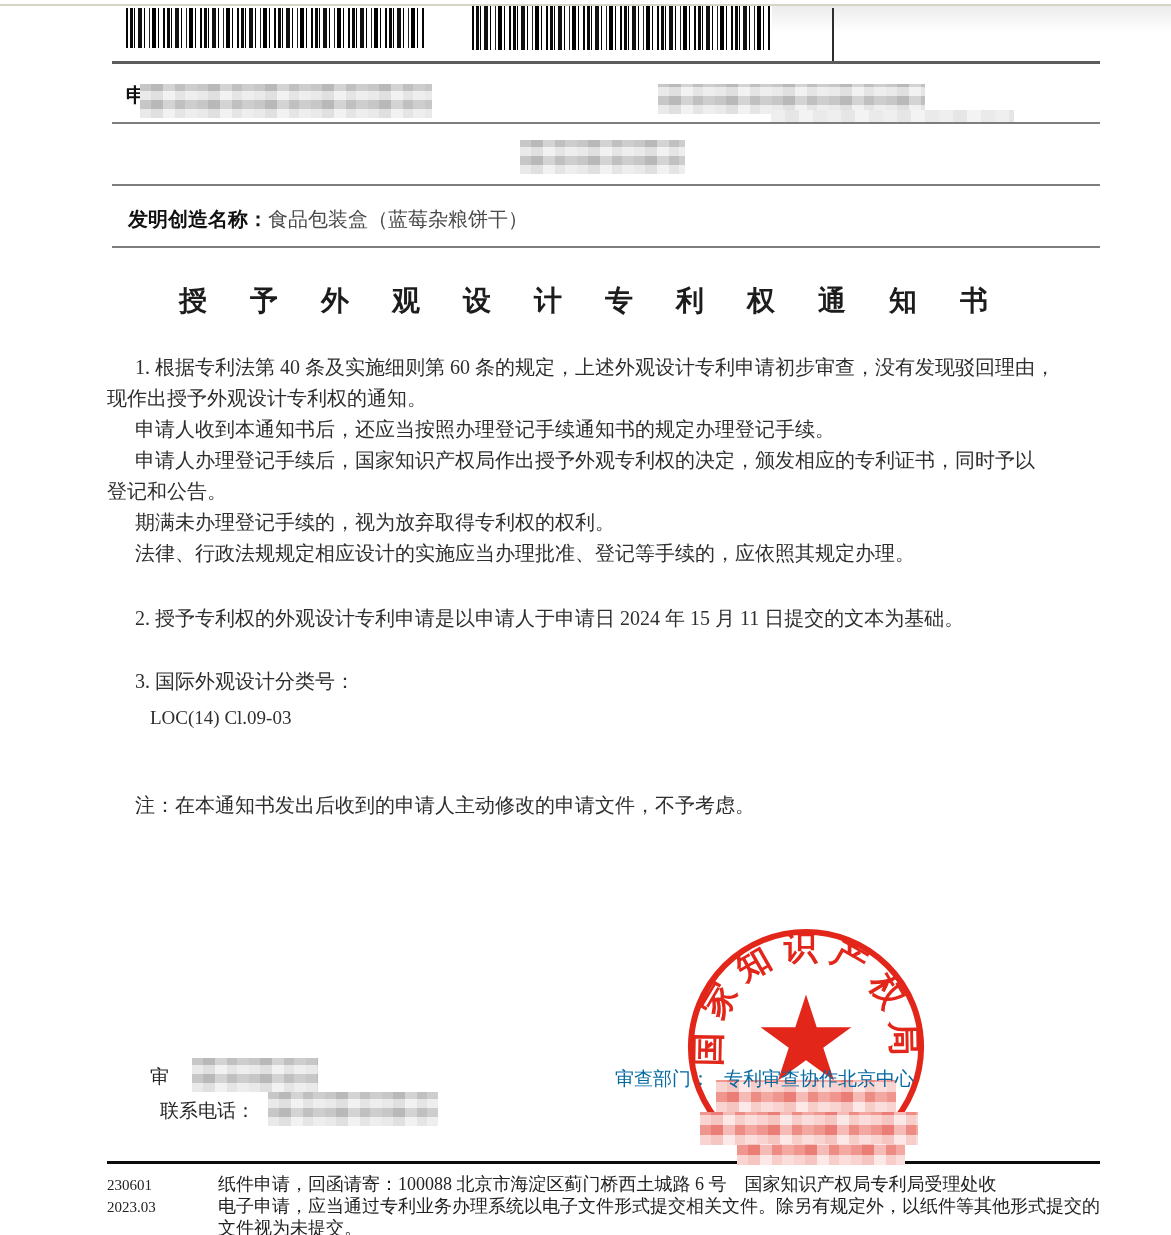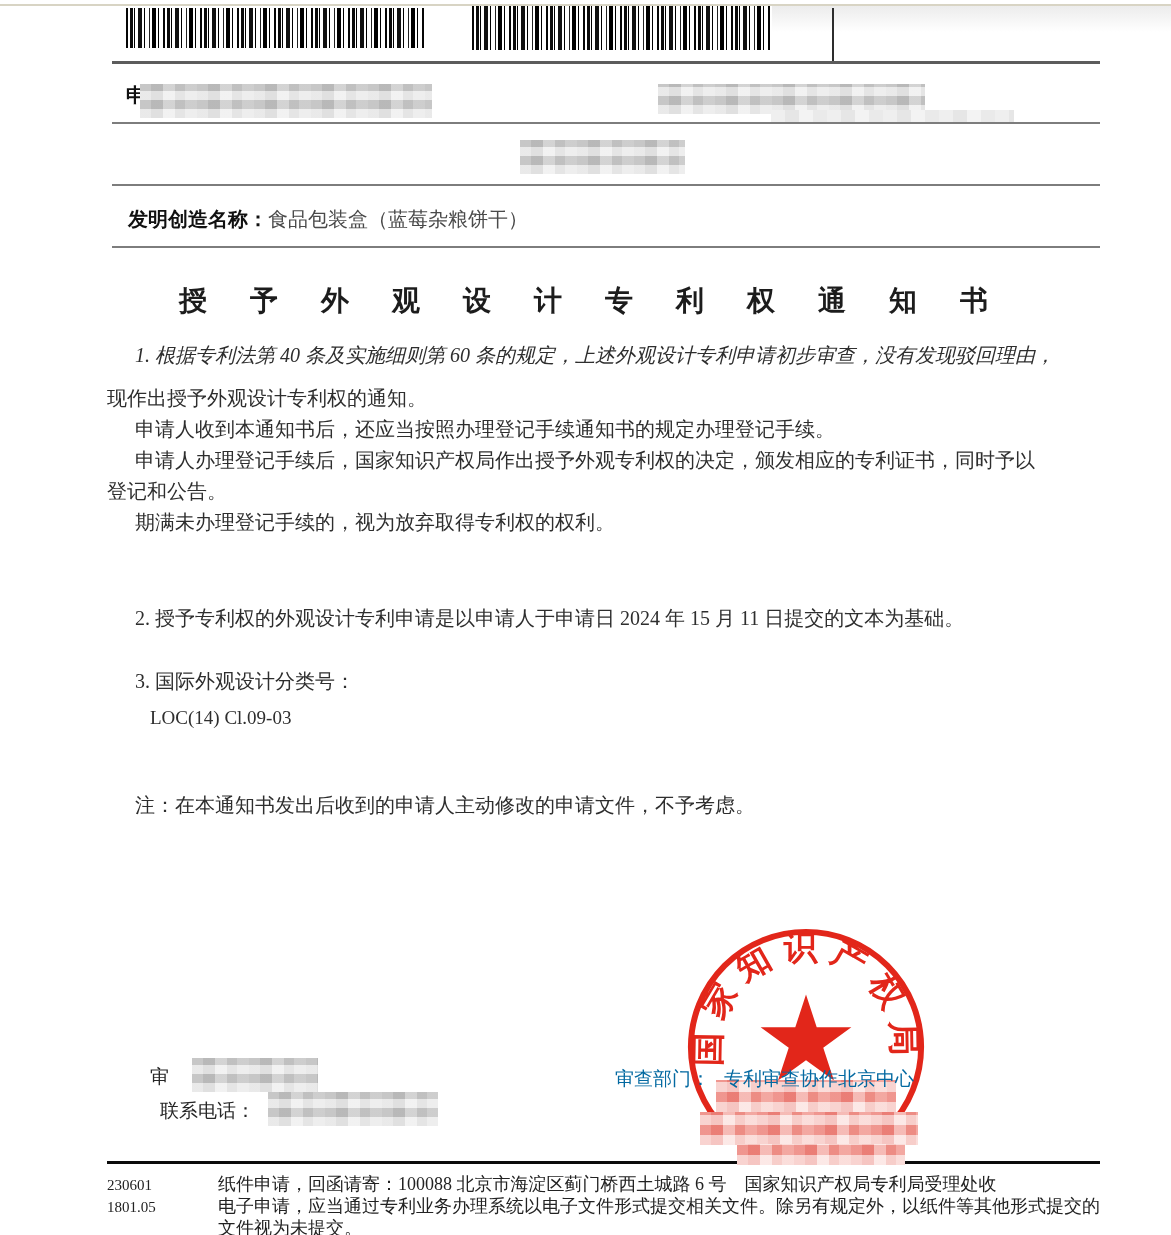--- a/index.html
+++ b/index.html
@@ -53,21 +53,21 @@
       repeating-linear-gradient(0deg,rgba(255,255,255,.5) 0 10px,rgba(225,45,35,.14) 10px 20px),
       repeating-linear-gradient(90deg,#f2a7a1 0 11px,#ec8b84 11px 23px,#f9d2ce 23px 35px,#ef9c94 35px 45px,#f6bcb6 45px 57px);
   }
   
   .title{left:0;top:282px;width:1171px;text-align:center;
     font-size:28px;font-weight:bold;letter-spacing:18px;padding-left:14px;
     box-sizing:border-box;color:#1c1c1c;}
   
   .bodyline{left:107px;font-size:20px;line-height:31px;color:#2e2e2e;}
   .ind{padding-left:28px;}
-  .p1l0{top:340px;font-style:italic;} .p1l1{top:383px;} .p1l2{top:414px;} .p1l3{top:445px;}
+  .p1l0{top:352px;} .p1l1{top:383px;} .p1l2{top:414px;} .p1l3{top:445px;}
   .p1l4{top:476px;} .p1l5{top:507px;} .p1l6{top:538px;}
   .p2{top:603px;}
   .p3label{top:666px;}
   .p3value{top:702px;padding-left:43px;font-size:19px;}
   .note{top:790px;}
   
   .seal{left:677px;top:915px;width:258px;height:258px;z-index:1;}
   .mzr1{left:716px;top:1080px;width:180px;height:32px;z-index:2;}
   .mzr2{left:700px;top:1112px;width:218px;height:33px;z-index:2;}
   .mzr3{left:737px;top:1144px;width:168px;height:21px;z-index:2;}
@@ -117,20 +117,21 @@
   <div class="abs rule r3"></div>
 
   <div class="abs title nowrap">授 予 外 观 设 计 专 利 权 通 知 书</div>
 
   <div class="abs bodyline ind p1l0 nowrap">1. 根据专利法第 40 条及实施细则第 60 条的规定，上述外观设计专利申请初步审查，没有发现驳回理由，</div>
   <div class="abs bodyline p1l1 nowrap">现作出授予外观设计专利权的通知。</div>
   <div class="abs bodyline ind p1l2 nowrap">申请人收到本通知书后，还应当按照办理登记手续通知书的规定办理登记手续。</div>
   <div class="abs bodyline ind p1l3 nowrap">申请人办理登记手续后，国家知识产权局作出授予外观专利权的决定，颁发相应的专利证书，同时予以</div>
   <div class="abs bodyline p1l4 nowrap">登记和公告。</div>
   <div class="abs bodyline ind p1l5 nowrap">期满未办理登记手续的，视为放弃取得专利权的权利。</div>
+  <div class="abs bodyline ind p1l6 nowrap">法律、行政法规规定相应设计的实施应当办理批准、登记等手续的，应依照其规定办理。</div>
 
   <div class="abs bodyline ind p2 nowrap">2. 授予专利权的外观设计专利申请是以申请人于申请日 2024 年 15 月 11 日提交的文本为基础。</div>
   <div class="abs bodyline ind p3label nowrap">3. 国际外观设计分类号：</div>
   <div class="abs bodyline p3value nowrap">LOC(14) Cl.09-03</div>
   <div class="abs bodyline ind note nowrap">注：在本通知书发出后收到的申请人主动修改的申请文件，不予考虑。</div>
 
   <svg class="abs seal" viewBox="-130 -130 260 260">
     <circle cx="0" cy="3" r="116" fill="none" stroke="#e2261a" stroke-width="6"></circle>
     <path id="sealArc" d="M -81.5 32 A 87 87 0 1 1 81.5 32" fill="none"></path>
     <text font-size="34" font-weight="bold" fill="#e2261a" letter-spacing="11" style="font-family:'Liberation Serif','DejaVu Serif',serif;">
@@ -149,18 +150,18 @@
   <div class="abs phoneline nowrap">
     <span>联系电话：</span>
   </div>
   <div class="abs mz mz-phone"></div>
   <div class="abs deptline nowrap">
     <span>审查部门：</span><span class="gap"></span><span>专利审查协作北京中心</span>
   </div>
 
   <div class="abs footer-rule"></div>
   <div class="abs fcode fc1 nowrap">230601</div>
-  <div class="abs fcode fc2 nowrap">1801.05</div>
+  <div class="abs fcode fc2 nowrap">2023.03</div>
   <div class="abs ftext fl1 nowrap">纸件申请，回函请寄：100088  北京市海淀区蓟门桥西土城路 6 号　国家知识产权局专利局受理处收</div>
   <div class="abs ftext fl2 nowrap">电子申请，应当通过专利业务办理系统以电子文件形式提交相关文件。除另有规定外，以纸件等其他形式提交的</div>
   <div class="abs ftext fl3 nowrap">文件视为未提交。</div>
 
 </div>
 
 </body></html>

